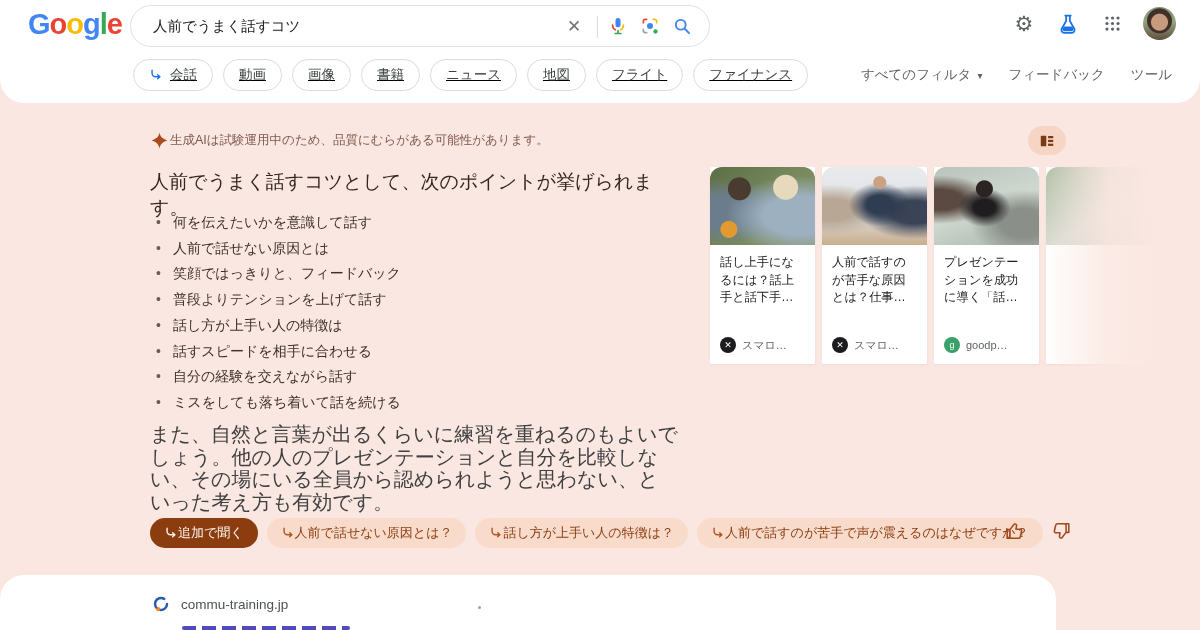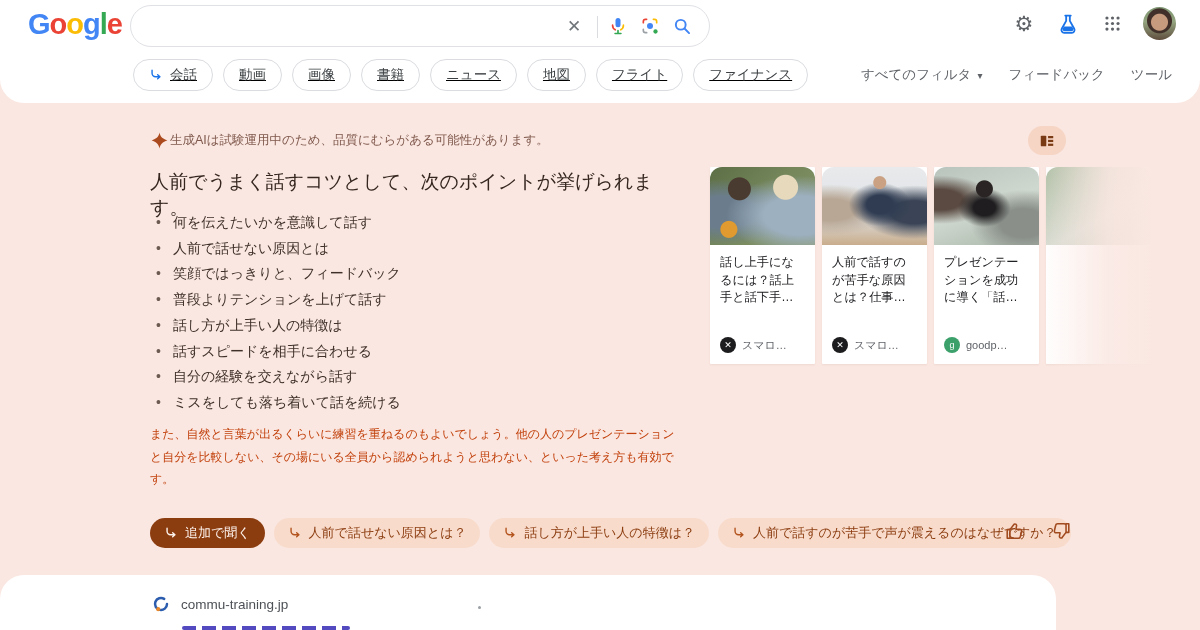--- a/index.html
+++ b/index.html
@@ -50,25 +50,25 @@
   .layout-btn { position:absolute; left:1028px; top:126px; width:38px; height:29px;
                 background:#F6D5C4; border-radius:15px; display:flex; align-items:center;
                 justify-content:center; cursor:pointer; }
 
   .ai-title { position:absolute; left:150px; top:169px; width:540px; font-size:19px;
               color:#352620; line-height:26px; }
   .ai-bullets { position:absolute; left:154px; top:210px; list-style:none; }
   .ai-bullets li { position:relative; padding-left:19px; font-size:14px; color:#3F312A;
                    line-height:25.7px; }
   .ai-bullets li::before { content:"•"; position:absolute; left:2px; color:#6b5a50; }
-  .ai-para { position:absolute; left:150px; top:423px; width:528px; font-size:12px;
-             line-height:22.5px; color:#c2410c; }
+  .ai-para { position:absolute; left:150px; top:423px; width:528px; font-size:20px;
+             line-height:22.5px; color:#404040; }
 
   .fu-row { position:absolute; left:150px; top:518px; display:flex; gap:9px; }
-  .fu-chip { height:30px; border-radius:15px; display:flex; align-items:center; gap:7px;
+  .fu-chip { height:30px; border-radius:15px; display:flex; align-items:center; 
              padding:0 14px; font-size:13px; cursor:pointer; white-space:nowrap; }
   .fu-dark { background:#8C3D10; color:#FDF3ED; }
   .fu-light { background:#F8DBCB; color:#8C3D10; }
   .thumbs { position:absolute; left:1004px; top:520px; display:flex; gap:24px; }
   .thumb { width:22px; height:22px; cursor:pointer; }
 
   
   .cards { position:absolute; left:710px; top:167px; display:flex; gap:7px; }
   .card { position:relative; width:105px; height:197px; background:#fff; border-radius:1px;
           box-shadow:0 1px 2px rgba(120,60,40,0.08); cursor:pointer; overflow:hidden; }
@@ -119,20 +119,21 @@
 </head>
 <body>
 
 <div class="page">
 
   <div class="header">
     <div class="logo"><span class="l-blue">G</span><span class="l-red">o</span><span class="l-yellow">o</span><span class="l-blue">g</span><span class="l-green">l</span><span class="l-red">e</span>
     </div>
 
     <div class="searchbar">
+      <input type="text" value="人前でうまく話すコツ" style="">
       <div class="sb-ico sb-x">✕</div>
       <div class="sb-div"></div>
       <div class="sb-ico sb-mic">
         <svg viewBox="0 0 24 24" width="20" height="20">
           <rect x="9" y="2.5" width="6" height="11" rx="3" fill="#4285F4"></rect>
           <path d="M5.5 11a6.5 6.5 0 0 0 3.2 5.6" stroke="#EA4335" stroke-width="2" fill="none" stroke-linecap="round"></path>
           <path d="M18.5 11a6.5 6.5 0 0 1-3.2 5.6" stroke="#FBBC05" stroke-width="2" fill="none" stroke-linecap="round"></path>
           <path d="M12 17.5V21M8.5 21h7" stroke="#34A853" stroke-width="2" stroke-linecap="round"></path>
         </svg>
       </div>

